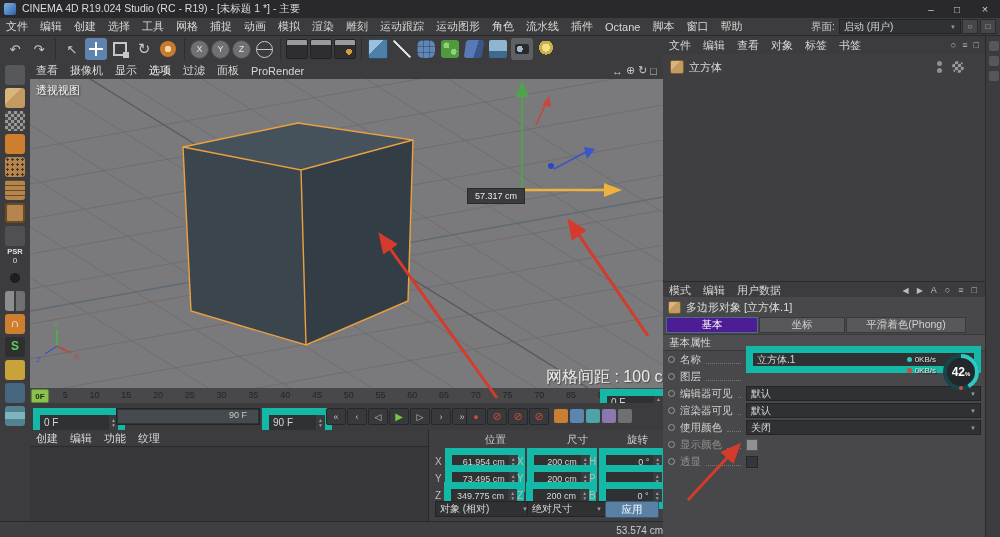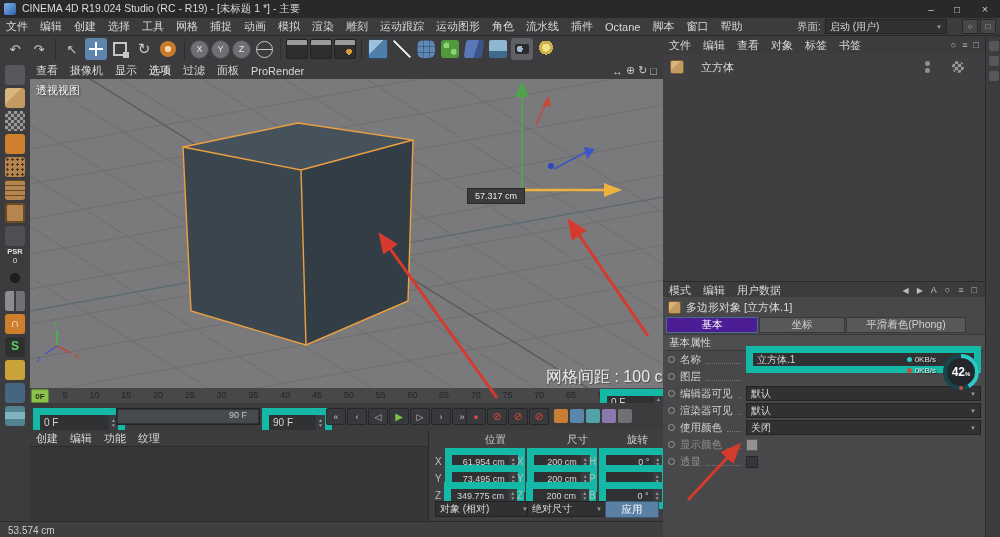--- a/index.html
+++ b/index.html
@@ -68,21 +68,21 @@
     <div class="mi">运动图形</div>
     <div class="mi">角色</div>
     <div class="mi">流水线</div>
     <div class="mi">插件</div>
     <div class="mi">Octane</div>
     <div class="mi">脚本</div>
     <div class="mi">窗口</div>
     <div class="mi">帮助</div>
     <div style="flex:1"></div>
     <div style="font-size:10.5px;color:#C8C8C8;margin-right:4px;">界面:</div>
-    <div class="dd" style="width:112px;height:13px;margin-right:15px;">
+    <div class="dd" style="width:112px;height:13px;margin-right:1px;">
       <span>启动 (用户)</span>
       <span class="arr">▼</span>
     </div>
     <div style="width:14px;height:13px;background:#47474A;border:1px solid #2a2a2c;color:#bbb;font-size:8px;text-align:center;line-height:13px;margin-right:2px;">○</div>
     <div style="width:14px;height:13px;background:#47474A;border:1px solid #2a2a2c;color:#bbb;font-size:8px;text-align:center;line-height:13px;margin-right:4px;">□</div>
   </div>
 
   <div class="abs" style="left:0;top:36px;width:663px;height:26px;background:#3C3C3E;border-bottom:1px solid #2A2A2C;">
     <div class="row" style="position:absolute;left:4px;top:2px;gap:2px;">
       <div class="t">↶</div>
@@ -428,41 +428,41 @@
       <span>对象 (相对)</span>
         <span class="arr">▼</span>
     </div>
     <div class="dd" style="position:absolute;left:98px;top:71px;width:70px;height:14px;">
       <span>绝对尺寸</span>
         <span class="arr">▼</span>
     </div>
     <div style="position:absolute;left:176px;top:71px;width:52px;height:15px;background:#5B80A5;border:1px solid #3c5674;border-radius:2px;color:#FFF;font-size:10.5px;display:flex;align-items:center;justify-content:center;">应用</div>
   </div>
 
-  <div class="abs row" style="left:0;top:521px;width:663px;height:16px;background:#3F3F41;border-top:1px solid #2A2A2C;">
+  <div class="abs row" style="left:0;top:521px;width:663px;height:16px;background:#3F3F41;border-top:1px solid #2A2A2C;justify-content:flex-end;">
     <div style="padding-left:8px;font-size:10px;color:#CCCCCC;">53.574 cm</div>
   </div>
 
   <div class="abs" style="left:663px;top:36px;width:337px;height:501px;background:#3F3F41;border-left:1px solid #2A2A2C;"></div>
 
   <div class="abs row" style="left:663px;top:36px;width:322px;height:18px;background:#3C3C3E;border-bottom:1px solid #2A2A2C;">
     <div class="mi">文件</div>
     <div class="mi">编辑</div>
     <div class="mi">查看</div>
     <div class="mi">对象</div>
     <div class="mi">标签</div>
     <div class="mi">书签</div>
     <div style="flex:1"></div>
     <span style="font-size:9px;color:#BBB;margin-right:6px;">○</span>
     <span style="font-size:9px;color:#BBB;margin-right:6px;">≡</span>
     <span style="font-size:9px;color:#BBB;margin-right:6px;">□</span>
   </div>
 
   <div class="abs" style="left:663px;top:54px;width:322px;height:226px;background:#3F3F41;">
-    <div class="row" style="position:absolute;left:7px;top:5px;width:308px;height:16px;gap:12px;">
+    <div class="row" style="position:absolute;left:7px;top:5px;width:308px;height:16px;">
       <div style="width:12px;height:12px;border-radius:2px;background:linear-gradient(135deg,#D9B57E 0 40%,#C39A62 40%);border:1px solid #7a5c2e;"></div>
       <div style="margin-left:5px;font-size:11px;color:#DDDDDD;">立方体</div>
       <div style="flex:1"></div>
       <div style="display:flex;flex-direction:column;gap:2px;margin-right:10px;">
         <div style="width:5px;height:5px;border-radius:50%;background:#909090;"></div>
         <div style="width:5px;height:5px;border-radius:50%;background:#909090;"></div>
       </div>
       <div class="checker" style="width:12px;height:12px;border-radius:50%;margin-right:14px;"></div>
     </div>
   </div>

